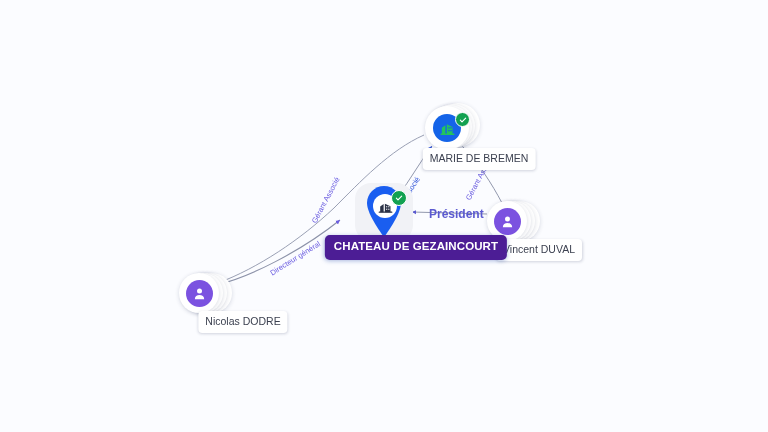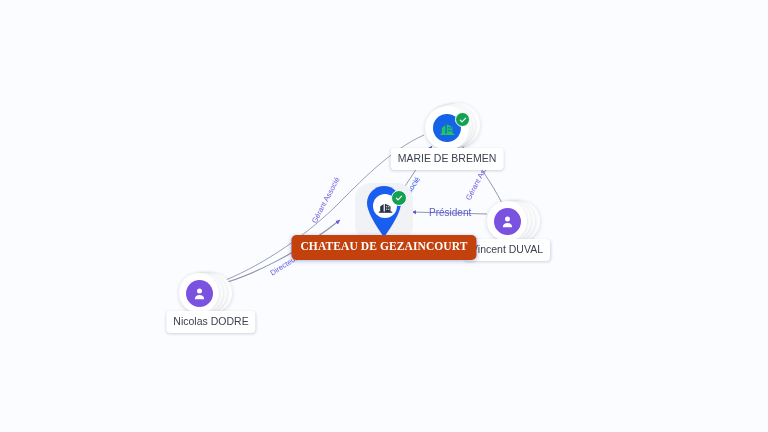--- a/index.html
+++ b/index.html
@@ -119,45 +119,45 @@
     position: absolute;
     transform: translateX(-50%);
     white-space: nowrap;
     background: #ffffff;
     color: #3c4150;
     font-size: 10.5px;
     line-height: 1;
     padding: 5px 7px 6px 7px;
     border-radius: 4px;
     box-shadow: 0 1px 3px rgba(40,50,90,.20);
+    margin-left: 32px;
   }
   .label.primary {
-    background: #c2410c;
+    background: #4c1d95;
     color: #ffffff;
     font-size: 11.5px;
     font-weight: 600;
     letter-spacing: .1px;
     padding: 6px 9px 7px 9px;
     border-radius: 5px;
     box-shadow: 0 1px 4px rgba(20,60,160,.35);
-    font-family: Liberation Serif, serif;
   }
 
   
   .elabel {
     position: absolute;
     white-space: nowrap;
     font-size: 7.5px;
     line-height: 1;
     color: #6a5ce0;
     transform-origin: 0 50%;
     pointer-events: none;
   }
   .elabel.blue { color: #2f53d8; }
-  .elabel.flat { color: #5b5ad0; font-size: 10px; }
+  .elabel.flat { color: #5b5ad0; font-size: 12px; font-weight: bold; }
 </style>
 </head>
 <body>
 
 <div id="canvas" style="background: rgb(251, 252, 255);">
 
   <svg id="edge-layer" viewBox="0 0 768 432" xmlns="http://www.w3.org/2000/svg">
     <defs>
       <marker id="arrA" viewBox="0 0 10 10" refX="8" refY="5" markerWidth="5" markerHeight="5" orient="auto-start-reverse">
         <path d="M0,1 L8,5 L0,9 z" fill="#6a5ce0"></path>

